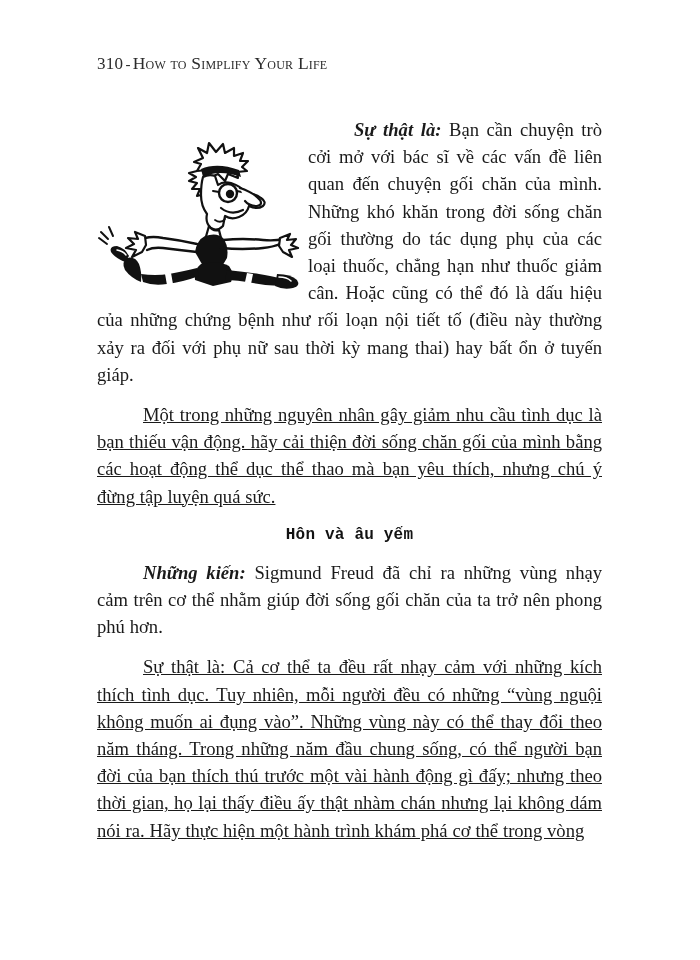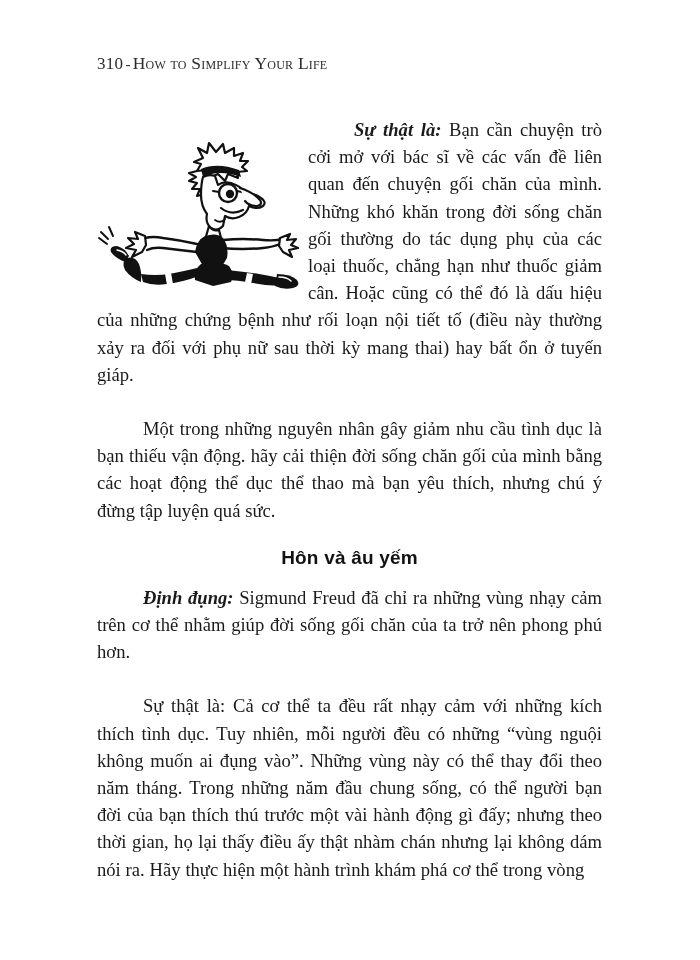--- a/index.html
+++ b/index.html
@@ -55,21 +55,22 @@
 
   p.body {
     margin: 0 0 0 0;
     font-size: 18.6px;
     line-height: 27.2px;
     text-align: justify;
     text-indent: 46px;
     word-spacing: 0.2px;
   }
   p.gap-before {
-    margin-top: 27px;
+    margin-top: 13px;
+    text-decoration: underline;
   }
   .lead-bold {
     font-weight: bold;
     font-style: italic;
   }
 
   
   .figure {
     float: left;
     width: 205px;
@@ -78,25 +79,25 @@
     shape-outside: polygon(0 0, 100% 0, 100% 100%, 0 100%);
   }
   .figure svg {
     display: block;
     width: 205px;
     height: 150px;
   }
 
   
   h2.section-heading {
-    font-family: Liberation Sans, sans-serif;
+    font-family: Liberation Mono, monospace;
     font-weight: bold;
-    font-size: 19px;
+    font-size: 16px;
     text-align: center;
-    margin: 23px 0 15px 0;
+    margin: 16px 0 15px 0;
     letter-spacing: 0.2px;
     color: #121212;
   }
 
   .clearfix::after {
     content: "";
     display: block;
     clear: both;
   }
 </style>
@@ -184,18 +185,18 @@
         </svg>
       </div>
 
       <p class="body"><span class="lead-bold">Sự thật là:</span><span> Bạn cần chuyện trò cởi mở với bác sĩ về các vấn đề liên quan đến chuyện gối chăn của mình. Những khó khăn trong đời sống chăn gối thường do tác dụng phụ của các loại thuốc, chẳng hạn như thuốc giảm cân. Hoặc cũng có thể đó là dấu hiệu của những chứng bệnh như rối loạn nội tiết tố (điều này thường xảy ra đối với phụ nữ sau thời kỳ mang thai) hay bất ổn ở tuyến giáp.</span></p>
     </div>
 
     <p class="body gap-before">Một trong những nguyên nhân gây giảm nhu cầu tình dục là bạn thiếu vận động. hãy cải thiện đời sống chăn gối của mình bằng các hoạt động thể dục thể thao mà bạn yêu thích, nhưng chú ý đừng tập luyện quá sức.</p>
 
     <h2 class="section-heading">Hôn và âu yếm</h2>
 
-    <p class="body"><span class="lead-bold">Định đụng:</span><span> Sigmund Freud đã chỉ ra những vùng nhạy cảm trên cơ thể nhằm giúp đời sống gối chăn của ta trở nên phong phú hơn.</span></p>
+    <p class="body"><span class="lead-bold">Những kiến:</span><span> Sigmund Freud đã chỉ ra những vùng nhạy cảm trên cơ thể nhằm giúp đời sống gối chăn của ta trở nên phong phú hơn.</span></p>
 
     <p class="body gap-before">Sự thật là: Cả cơ thể ta đều rất nhạy cảm với những kích thích tình dục. Tuy nhiên, mỗi người đều có những “vùng nguội không muốn ai đụng vào”. Những vùng này có thể thay đổi theo năm tháng. Trong những năm đầu chung sống, có thể người bạn đời của bạn thích thú trước một vài hành động gì đấy; nhưng theo thời gian, họ lại thấy điều ấy thật nhàm chán nhưng lại không dám nói ra. Hãy thực hiện một hành trình khám phá cơ thể trong vòng</p>
 
   </div>
 </div>
 
 </body></html>

